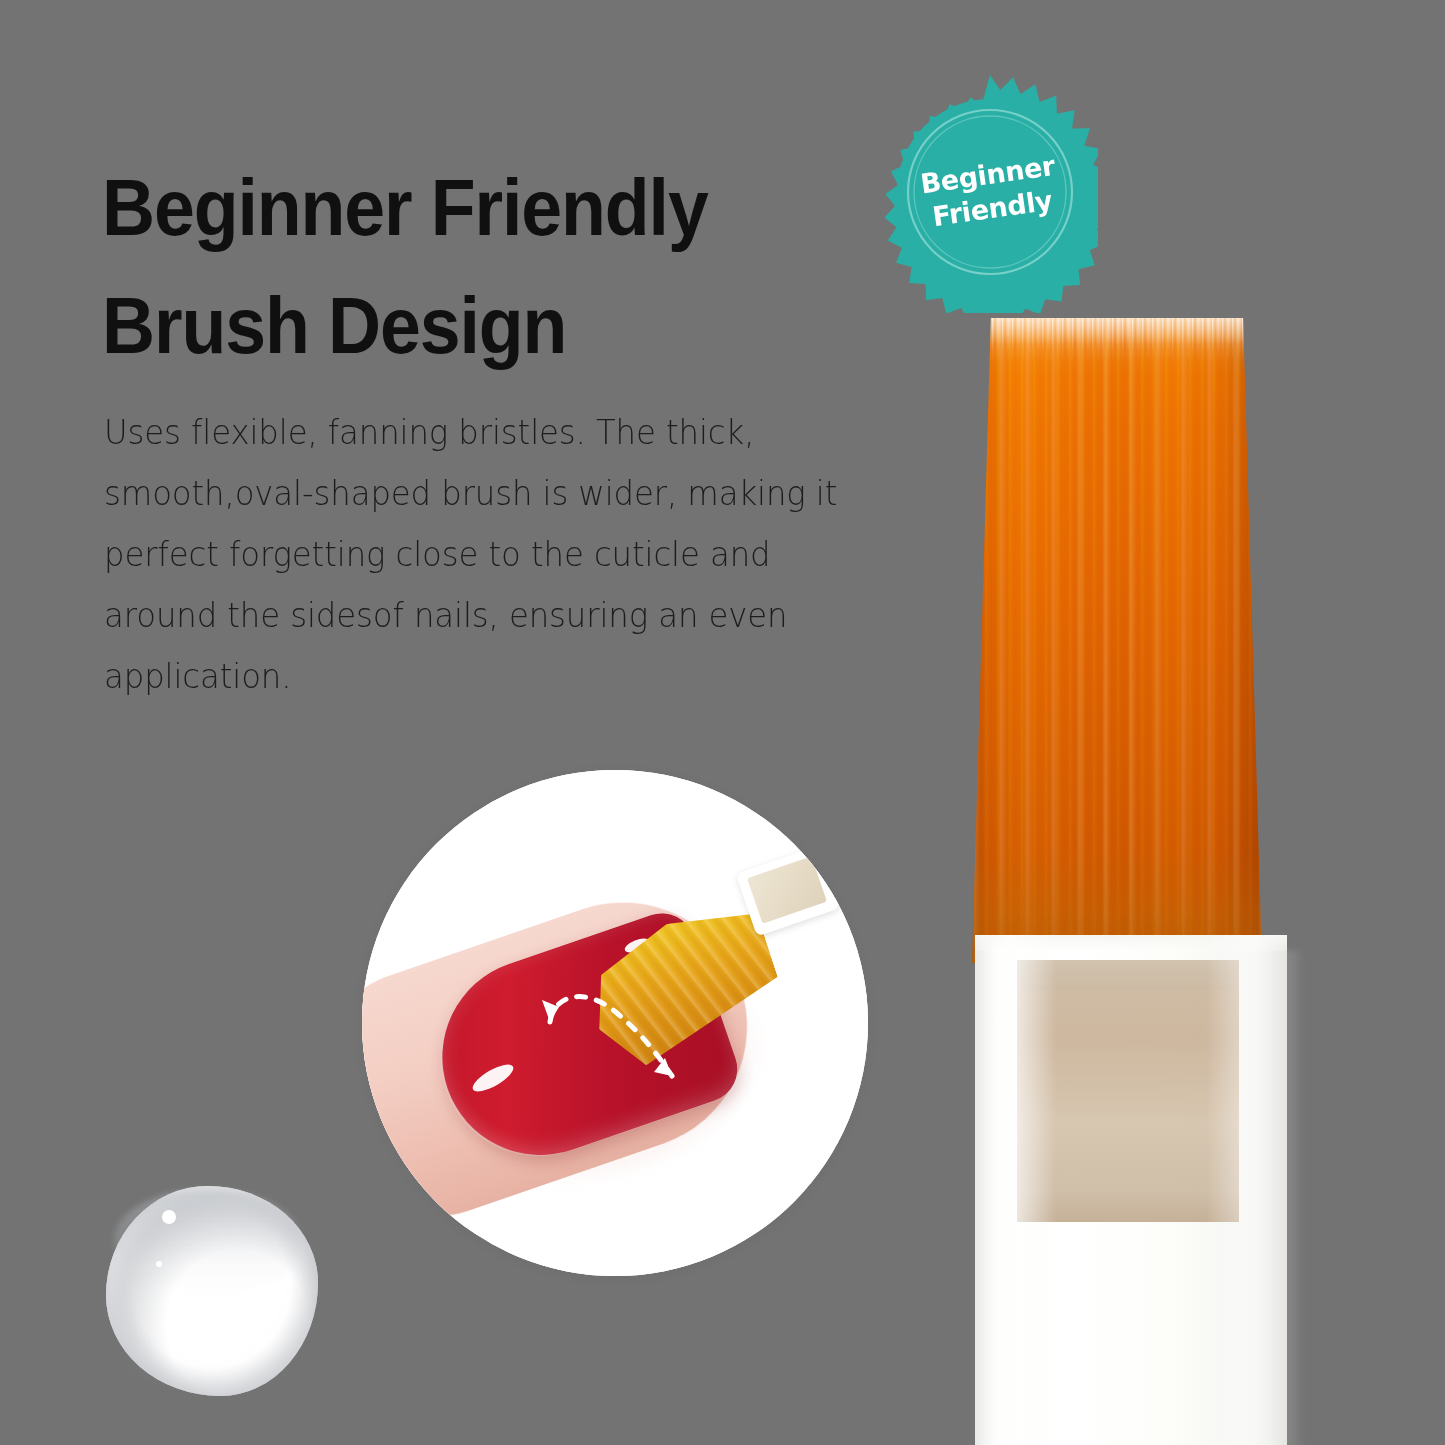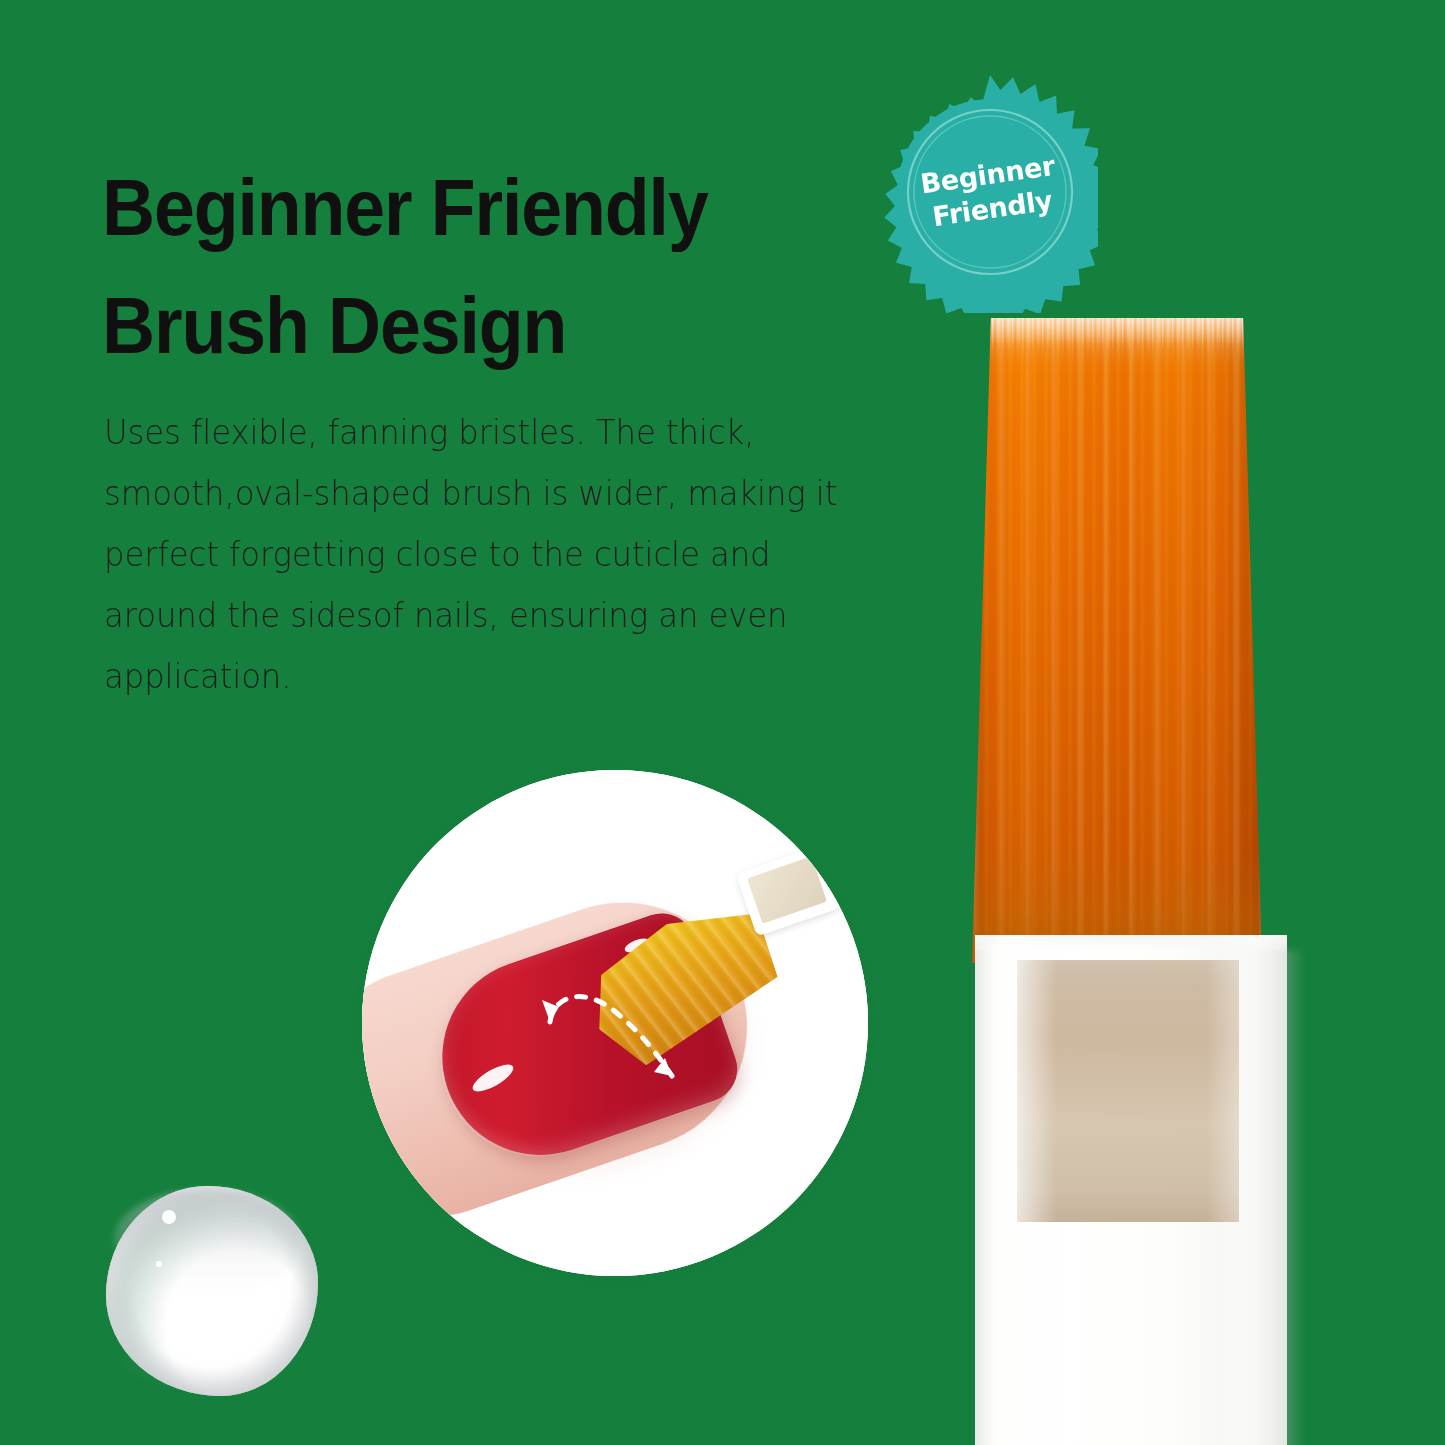--- a/index.html
+++ b/index.html
@@ -10,21 +10,21 @@
   body {
     width: 1445px;
     height: 1445px;
     font-family: "Liberation Sans", sans-serif;
     overflow: hidden;
   }
   #canvas {
     position: relative;
     width: 1445px;
     height: 1445px;
-    background: #15803d;
+    background: #737373;
     overflow: hidden;
   }
 
   
   #headline {
     position: absolute;
     left: 102px;
     top: 96px;
     width: 760px;
     font-family: "Liberation Sans Narrow", "Liberation Sans", sans-serif;

